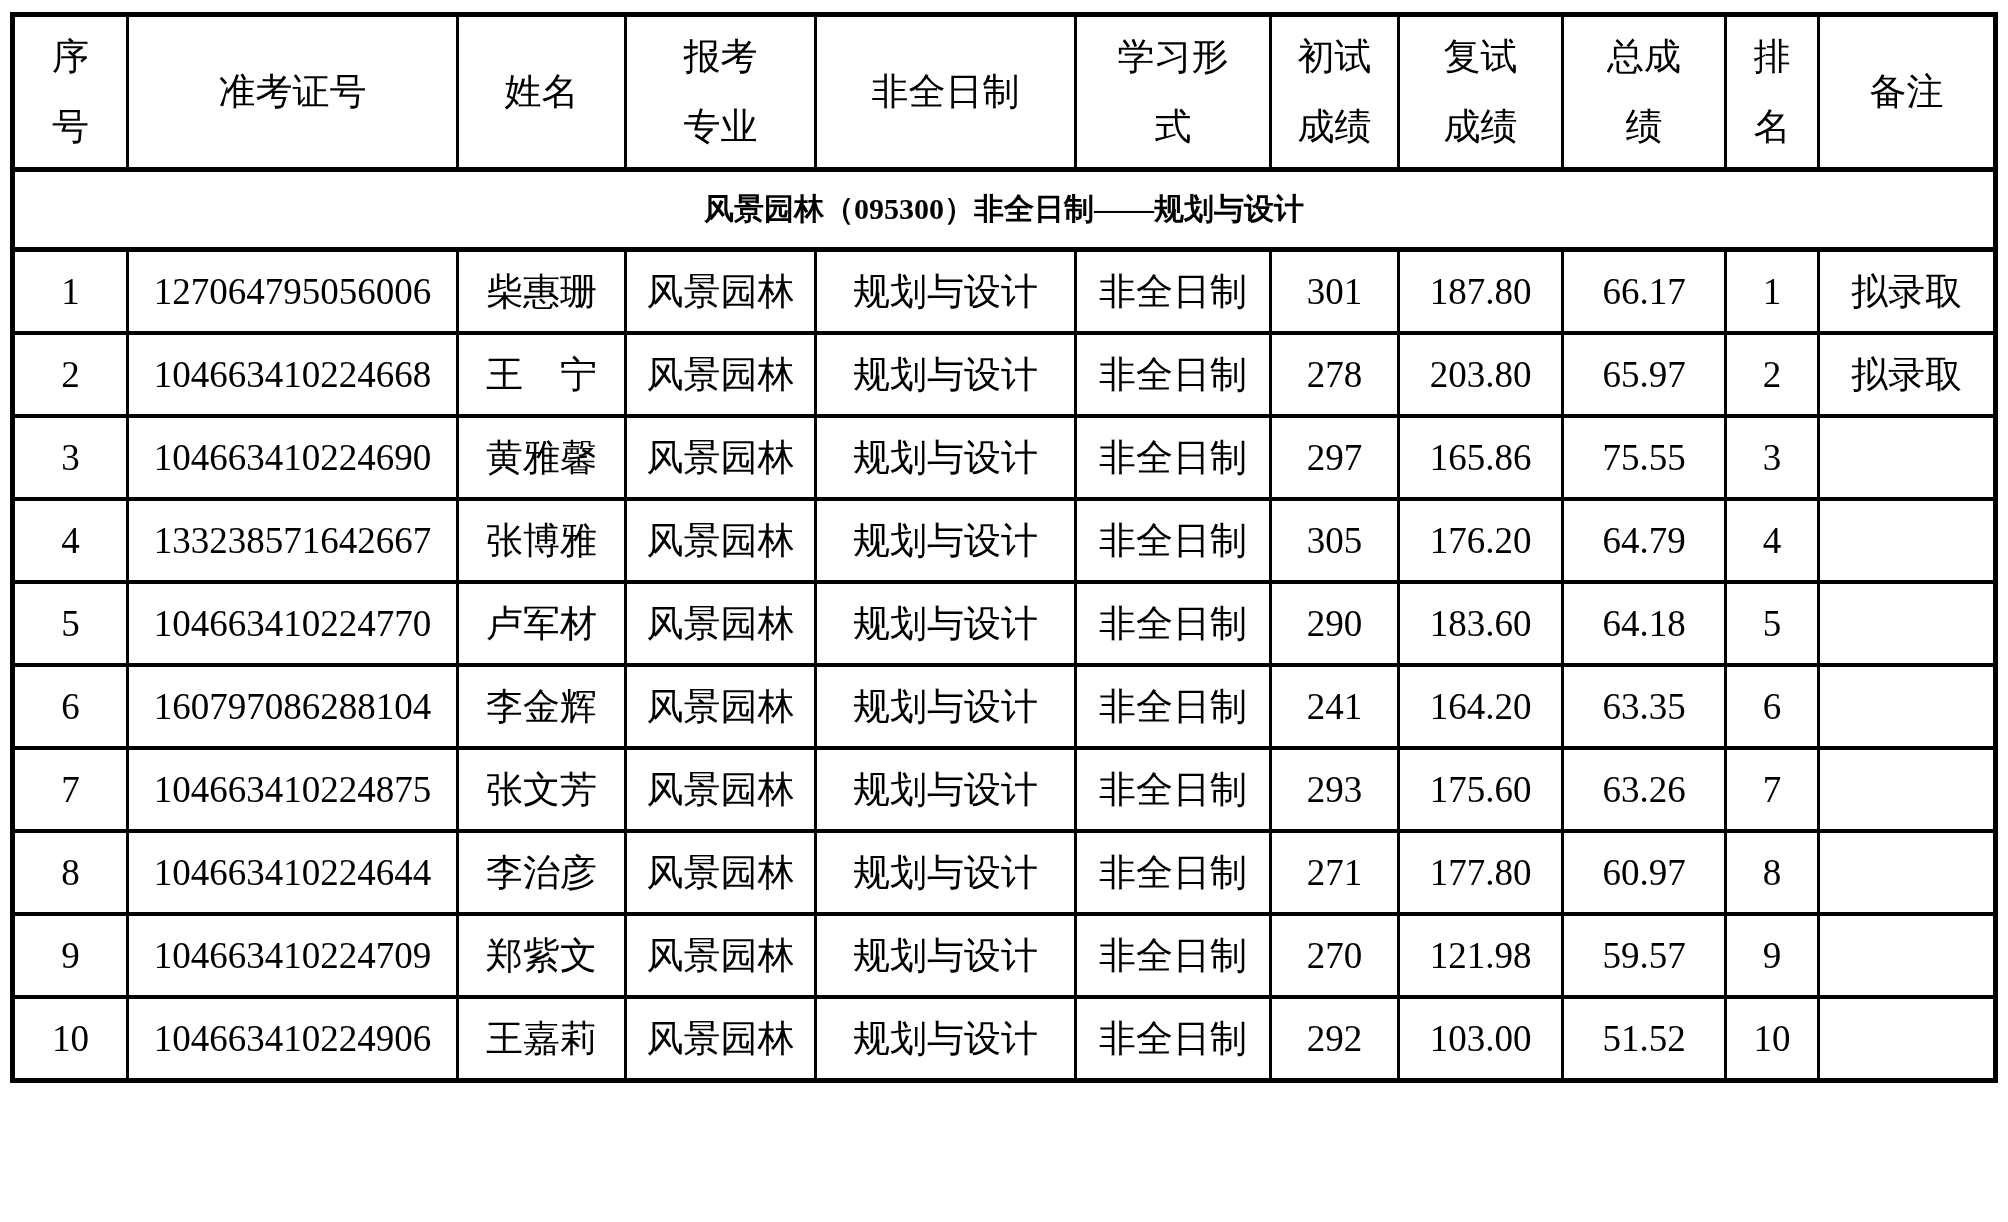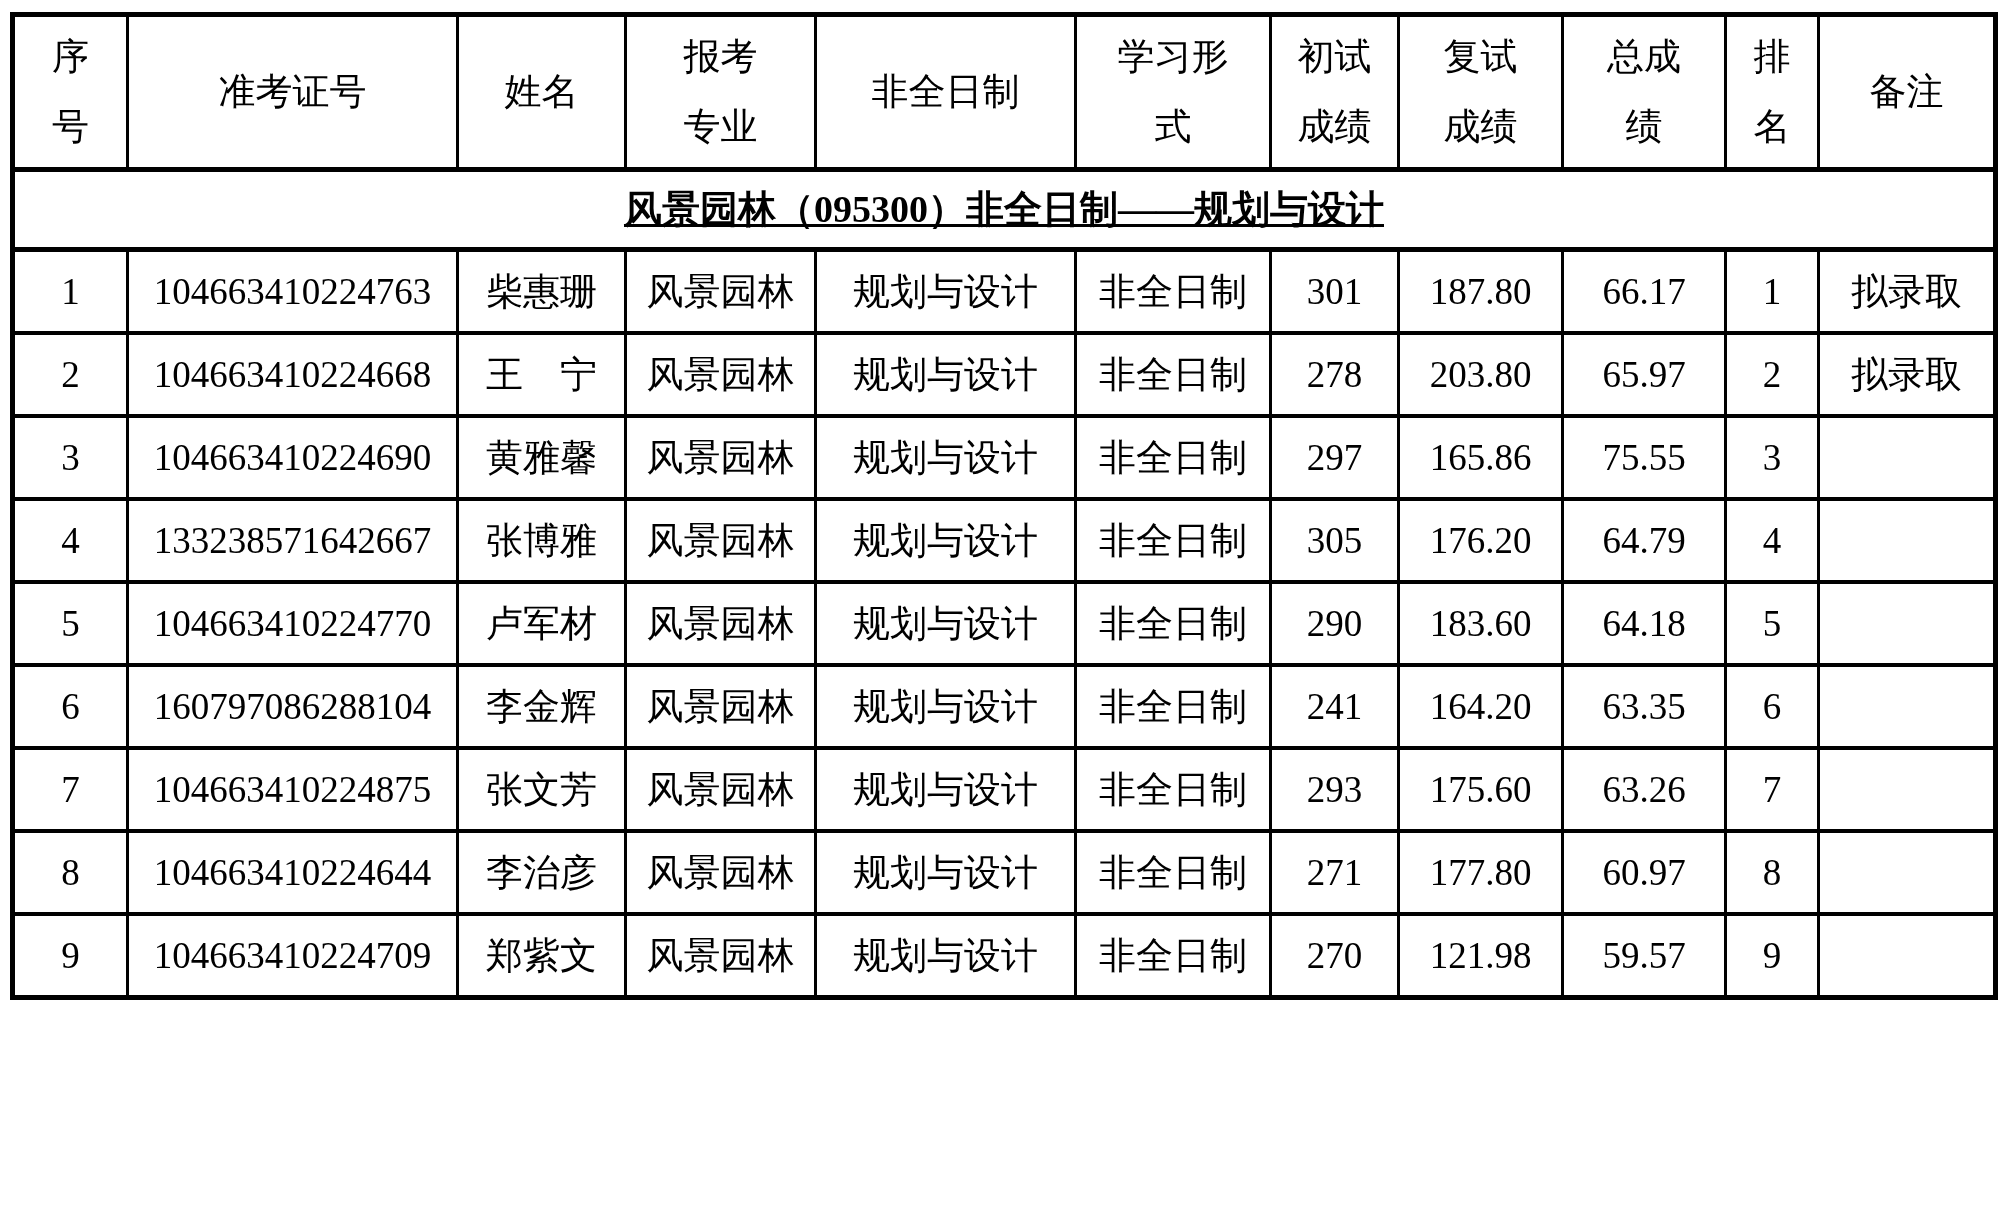--- a/index.html
+++ b/index.html
@@ -41,23 +41,22 @@
   table.results thead th {
     height: 150px;
     line-height: 1.9;
     white-space: pre-line;
     border-bottom-width: 5px;
   }
   
   tr.group-row td {
     height: 75px;
     font-weight: bold;
-    font-size: 38px;
+    font-size: 30px;
     border-bottom-width: 5px;
-    text-decoration: underline;
   }
   
   tr.data-row td {
     height: 79px;
   }
   td.num, th.num {
     font-variant-numeric: lining-nums;
   }
 </style>
 </head>
@@ -100,21 +99,21 @@
         <th>备注</th>
       </tr>
     </thead>
     <tbody>
       <tr class="group-row">
         <td colspan="11">风景园林（095300）非全日制——规划与设计</td>
       </tr>
 
   <tr class="data-row">
     <td class="num">1</td>
-    <td class="num">104663410224763</td>
+    <td class="num">127064795056006</td>
     <td>柴惠珊</td>
     <td>风景园林</td>
     <td>规划与设计</td>
     <td>非全日制</td>
     <td class="num">301</td>
     <td class="num">187.80</td>
     <td class="num">66.17</td>
     <td class="num">1</td>
     <td>拟录取</td>
   </tr>
@@ -224,16 +223,29 @@
     <td>风景园林</td>
     <td>规划与设计</td>
     <td>非全日制</td>
     <td class="num">270</td>
     <td class="num">121.98</td>
     <td class="num">59.57</td>
     <td class="num">9</td>
     <td></td>
   </tr>
 
+  <tr class="data-row">
+    <td class="num">10</td>
+    <td class="num">104663410224906</td>
+    <td>王嘉莉</td>
+    <td>风景园林</td>
+    <td>规划与设计</td>
+    <td>非全日制</td>
+    <td class="num">292</td>
+    <td class="num">103.00</td>
+    <td class="num">51.52</td>
+    <td class="num">10</td>
+    <td></td>
+  </tr>
 
 </tbody>
   </table>
 </div>
 
 </body></html>

